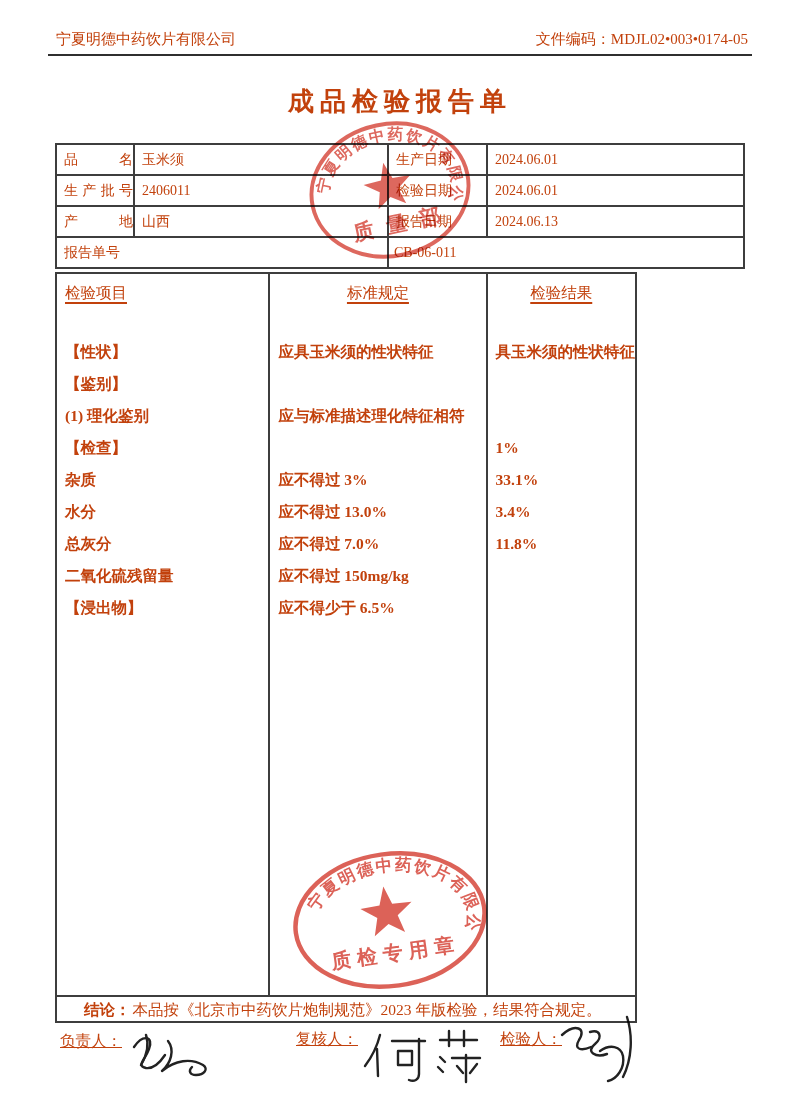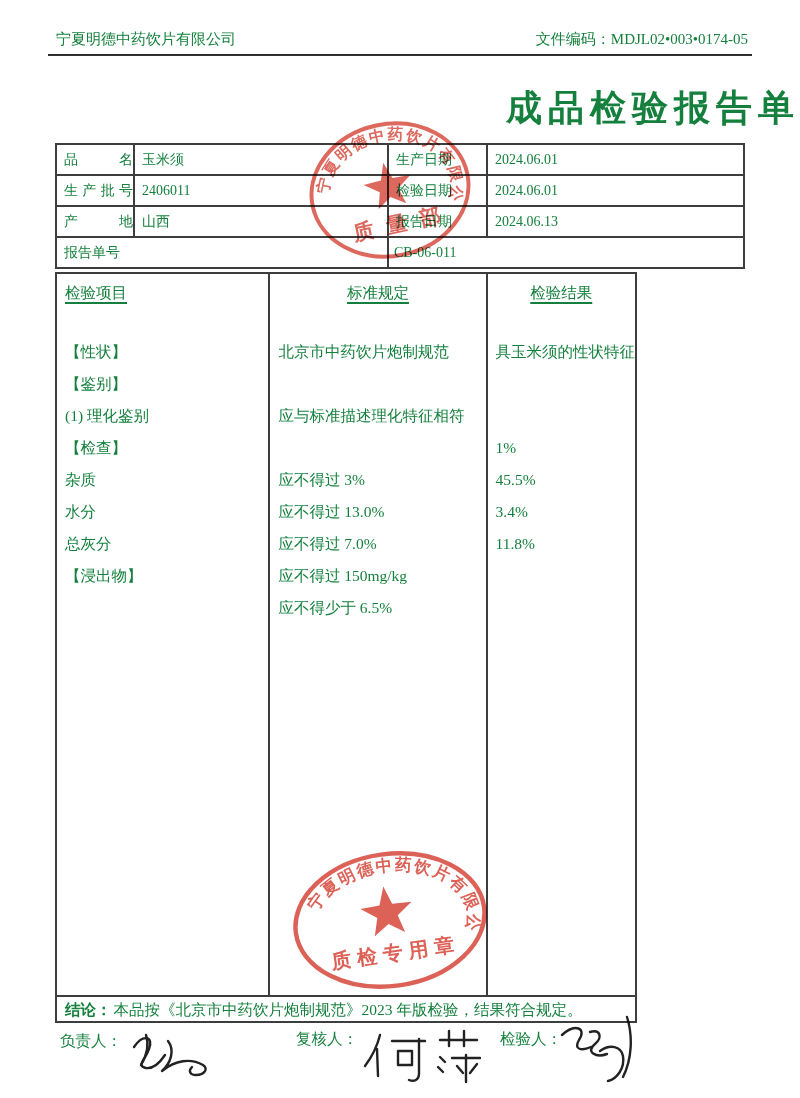--- a/index.html
+++ b/index.html
@@ -1,45 +1,45 @@
 <!DOCTYPE html>
 <html><head>
 <meta charset="utf-8">
 <style>
   * { margin:0; padding:0; box-sizing:border-box; }
   html,body { background:#fff; }
   .page {
     position:relative; width:800px; height:1098px; background:#ffffff;
-    font-family:"Liberation Serif","DejaVu Serif",serif; color:#15803d; overflow:hidden;
+    font-family:"Liberation Serif","DejaVu Serif",serif; color:#c2410c; overflow:hidden;
   }
   
   .hdr { position:absolute; top:30px; left:56px; right:52px; display:flex; justify-content:space-between; font-size:15px; }
   .hdr-rule { position:absolute; top:54px; left:48px; width:704px; height:2px; background:#2f2f2f; }
-  .title { position:absolute; top:84px; left:0; width:100%; text-align:right; font-size:36px; font-weight:bold; letter-spacing:6px; }
+  .title { position:absolute; top:84px; left:0; width:100%; text-align:center; font-size:26px; font-weight:bold; letter-spacing:6px; }
   
   table.info { position:absolute; left:55px; top:143px; width:690px; height:126px; border-collapse:collapse; table-layout:fixed; font-size:14px; }
   table.info td { border:2px solid #3d3d3d; padding:0 0 0 7px; vertical-align:middle; }
   td.jlabel { text-align:justify; text-align-last:justify; text-justify:inter-character; padding-right:7px; }
   td.val { padding-left:9px; }
   
   .main { position:absolute; left:55px; top:272px; width:582px; height:751px; border:2px solid #3d3d3d; font-size:15.5px; }
   .cols { display:flex; height:721px; }
   .tcol { height:100%; }
   .c1 { width:228px; border-right:2px solid #3d3d3d; }
   .c2 { width:232px; border-right:2px solid #3d3d3d; }
   .c3 { flex:1; }
   .thead { height:38px; display:flex; align-items:center; justify-content:center; }
   .thead.left { justify-content:flex-start; padding-left:8px; }
   .u { text-decoration:underline; text-underline-offset:4px; text-decoration-thickness:1.5px; }
-  .rows { padding-top:24px; }
+  .rows { padding-top:24px;font-weight:bold; }
   .tline { height:32px; line-height:32px; padding-left:8px; white-space:nowrap; }
   .concl { height:28px; border-top:2px solid #3d3d3d; display:flex; align-items:center; padding-left:8px; white-space:nowrap; }
-  .concl b { margin-right:2px; }
-  
-  .sig-label { position:absolute; font-size:15.5px; }
+  .concl b { margin-right:2px;margin-left:19px; }
+  
+  .sig-label { position:absolute; font-size:15.5px;text-decoration:underline; }
   .sig-svg, .stamp { position:absolute; mix-blend-mode:multiply; }
   .stamp text { font-family:"Liberation Serif","DejaVu Serif",serif; font-weight:bold; }
 </style>
 </head>
 <body>
 
 <div class="page">
 
   <div class="hdr">
     <span>宁夏明德中药饮片有限公司</span>
@@ -89,49 +89,50 @@
             <span class="u">检验项目</span>
           </div>
         <div class="rows" id="col-item">
             <div class="tline">【性状】</div>
             <div class="tline">【鉴别】</div>
             <div class="tline">(1) 理化鉴别</div>
             <div class="tline">【检查】</div>
             <div class="tline">杂质</div>
             <div class="tline">水分</div>
             <div class="tline">总灰分</div>
+            <div class="tline">二氧化硫残留量</div>
             <div class="tline">【浸出物】</div>
           </div>
       </div>
       <div class="tcol c2">
         <div class="thead">
             <span class="u">标准规定</span>
           </div>
         <div class="rows" id="col-spec">
-            <div class="tline">北京市中药饮片炮制规范</div>
+            <div class="tline">应具玉米须的性状特征</div>
             <div class="tline"></div>
             <div class="tline">应与标准描述理化特征相符</div>
             <div class="tline"></div>
             <div class="tline">应不得过 3%</div>
             <div class="tline">应不得过 13.0%</div>
             <div class="tline">应不得过 7.0%</div>
             <div class="tline">应不得过 150mg/kg</div>
             <div class="tline">应不得少于 6.5%</div>
           </div>
       </div>
       <div class="tcol c3">
         <div class="thead">
             <span class="u">检验结果</span>
           </div>
         <div class="rows" id="col-result">
             <div class="tline">具玉米须的性状特征</div>
             <div class="tline"></div>
             <div class="tline"></div>
             <div class="tline">1%</div>
-            <div class="tline">45.5%</div>
+            <div class="tline">33.1%</div>
             <div class="tline">3.4%</div>
             <div class="tline">11.8%</div>
           </div>
       </div>
     </div>
     <div class="concl">
       <b>结论：</b>
       <span>本品按《北京市中药饮片炮制规范》2023 年版检验，结果符合规定。</span>
     </div>
   </div>

